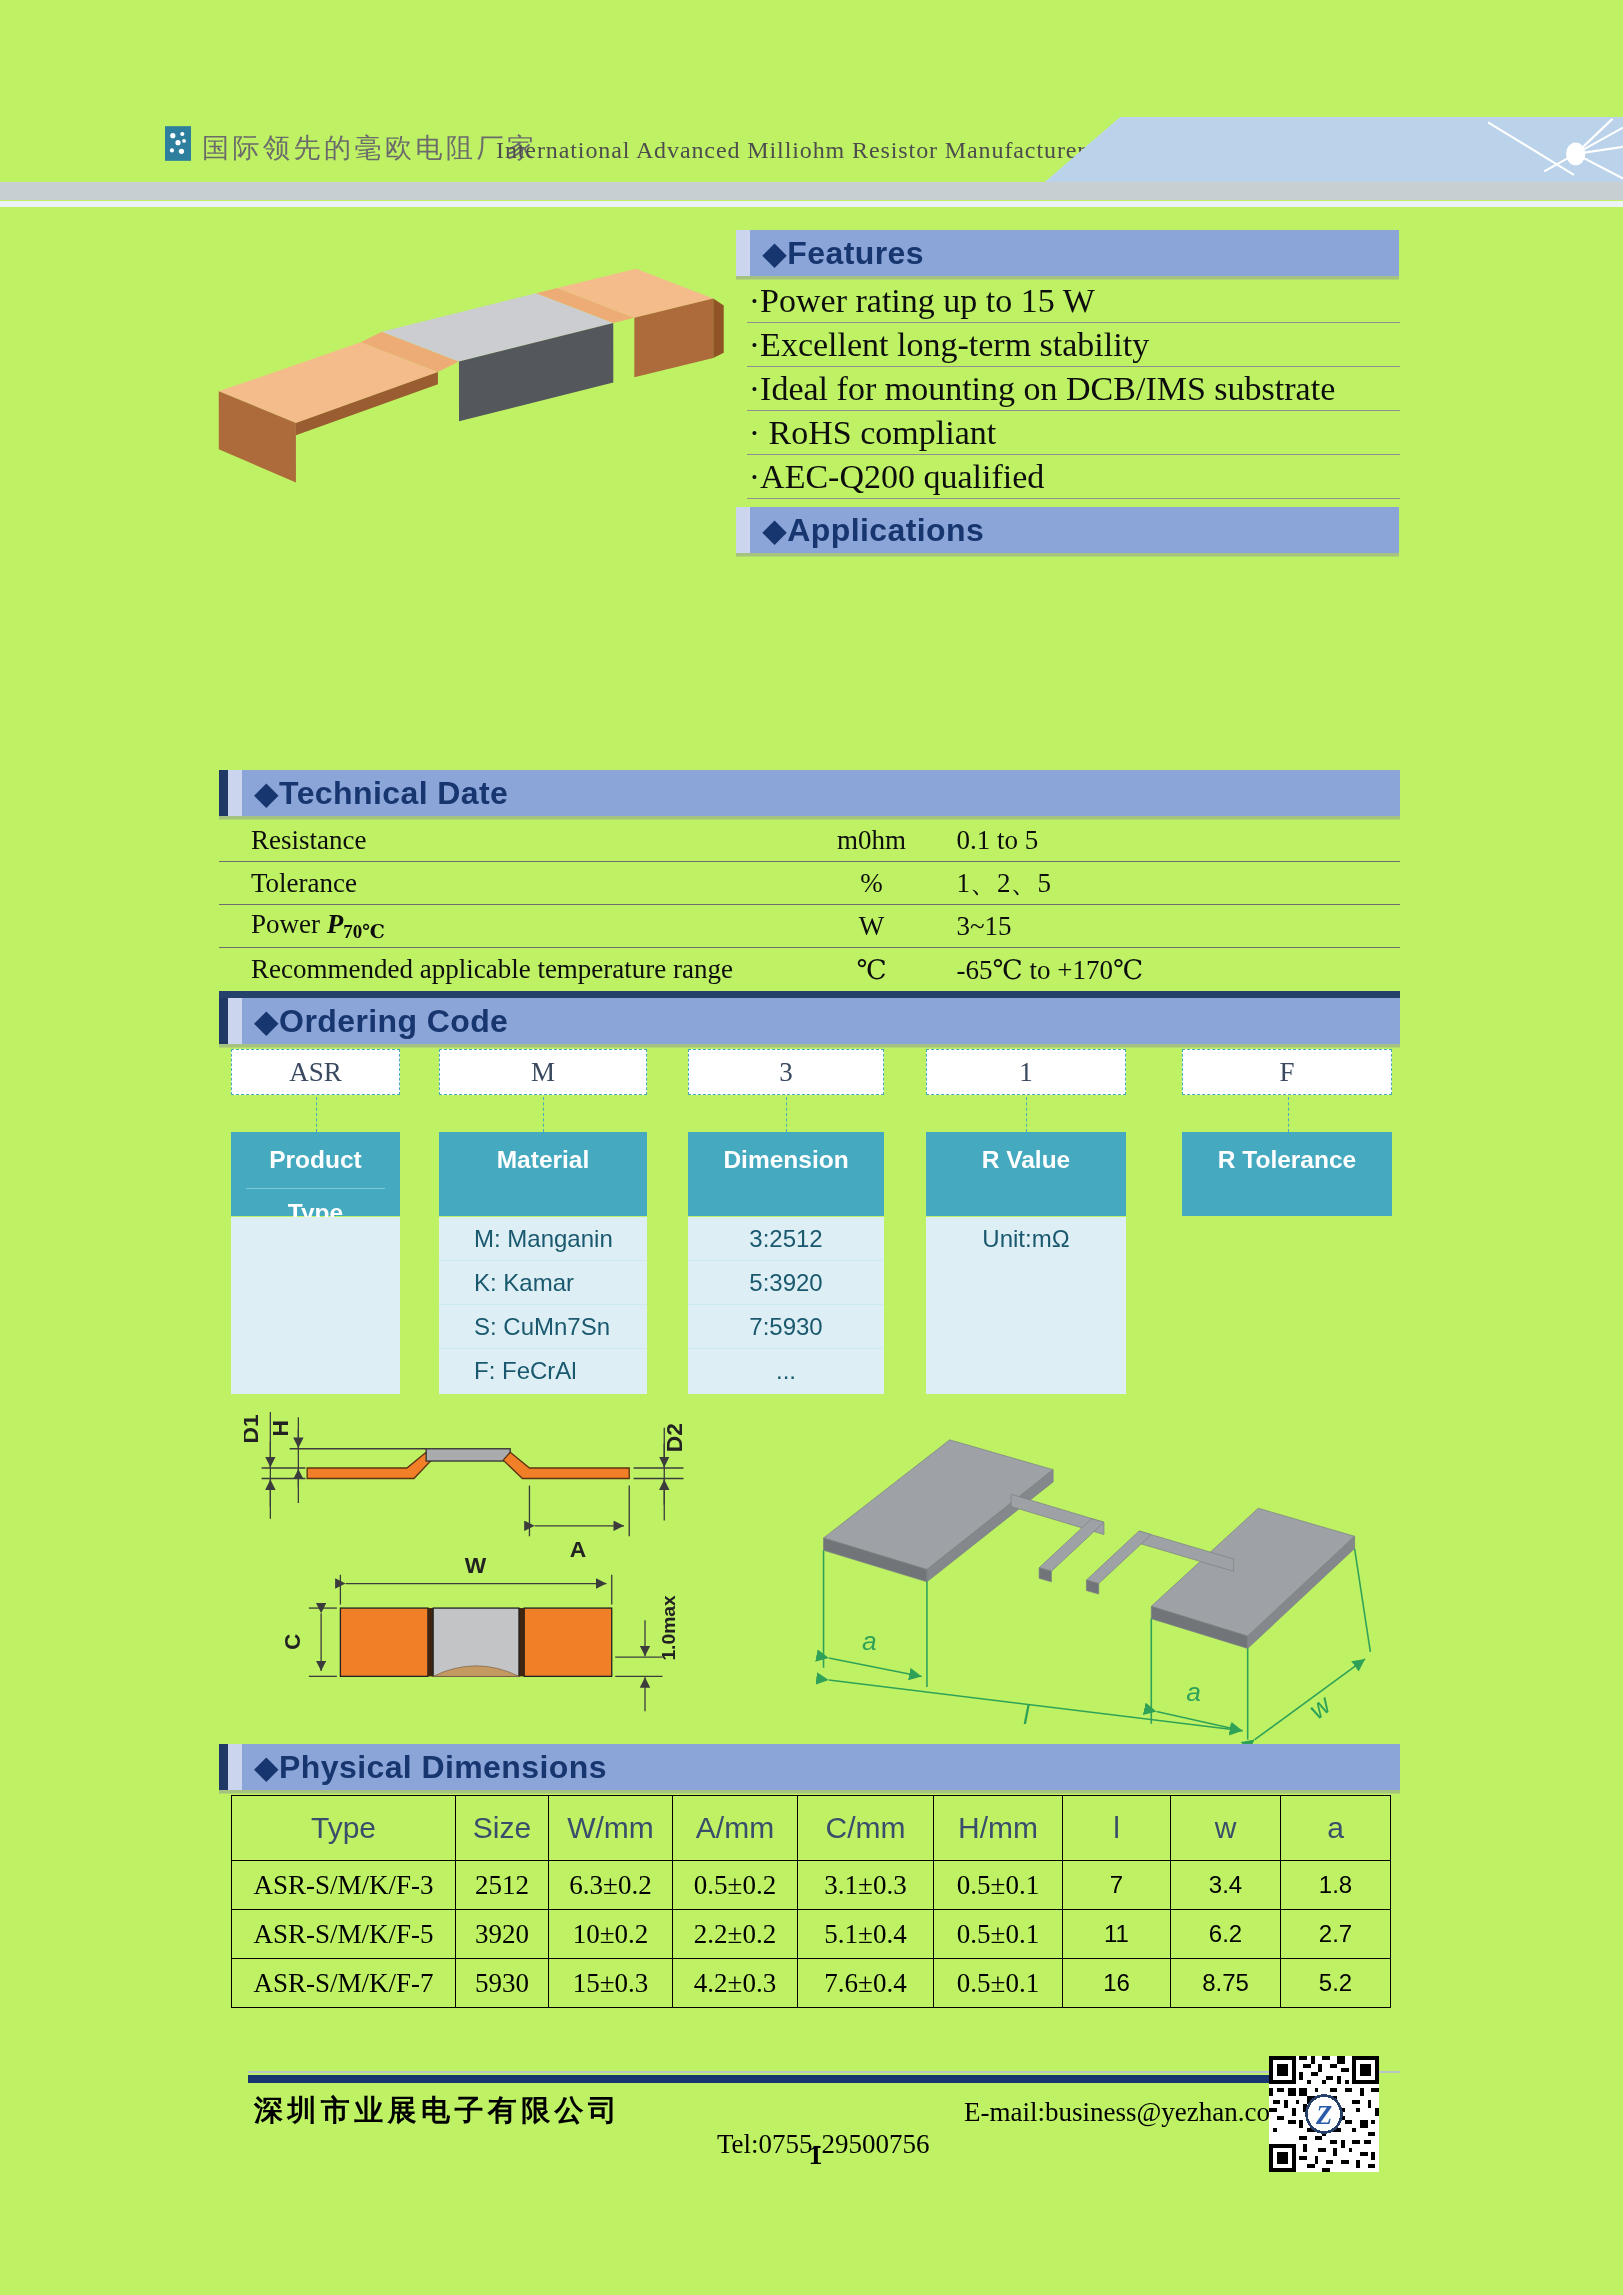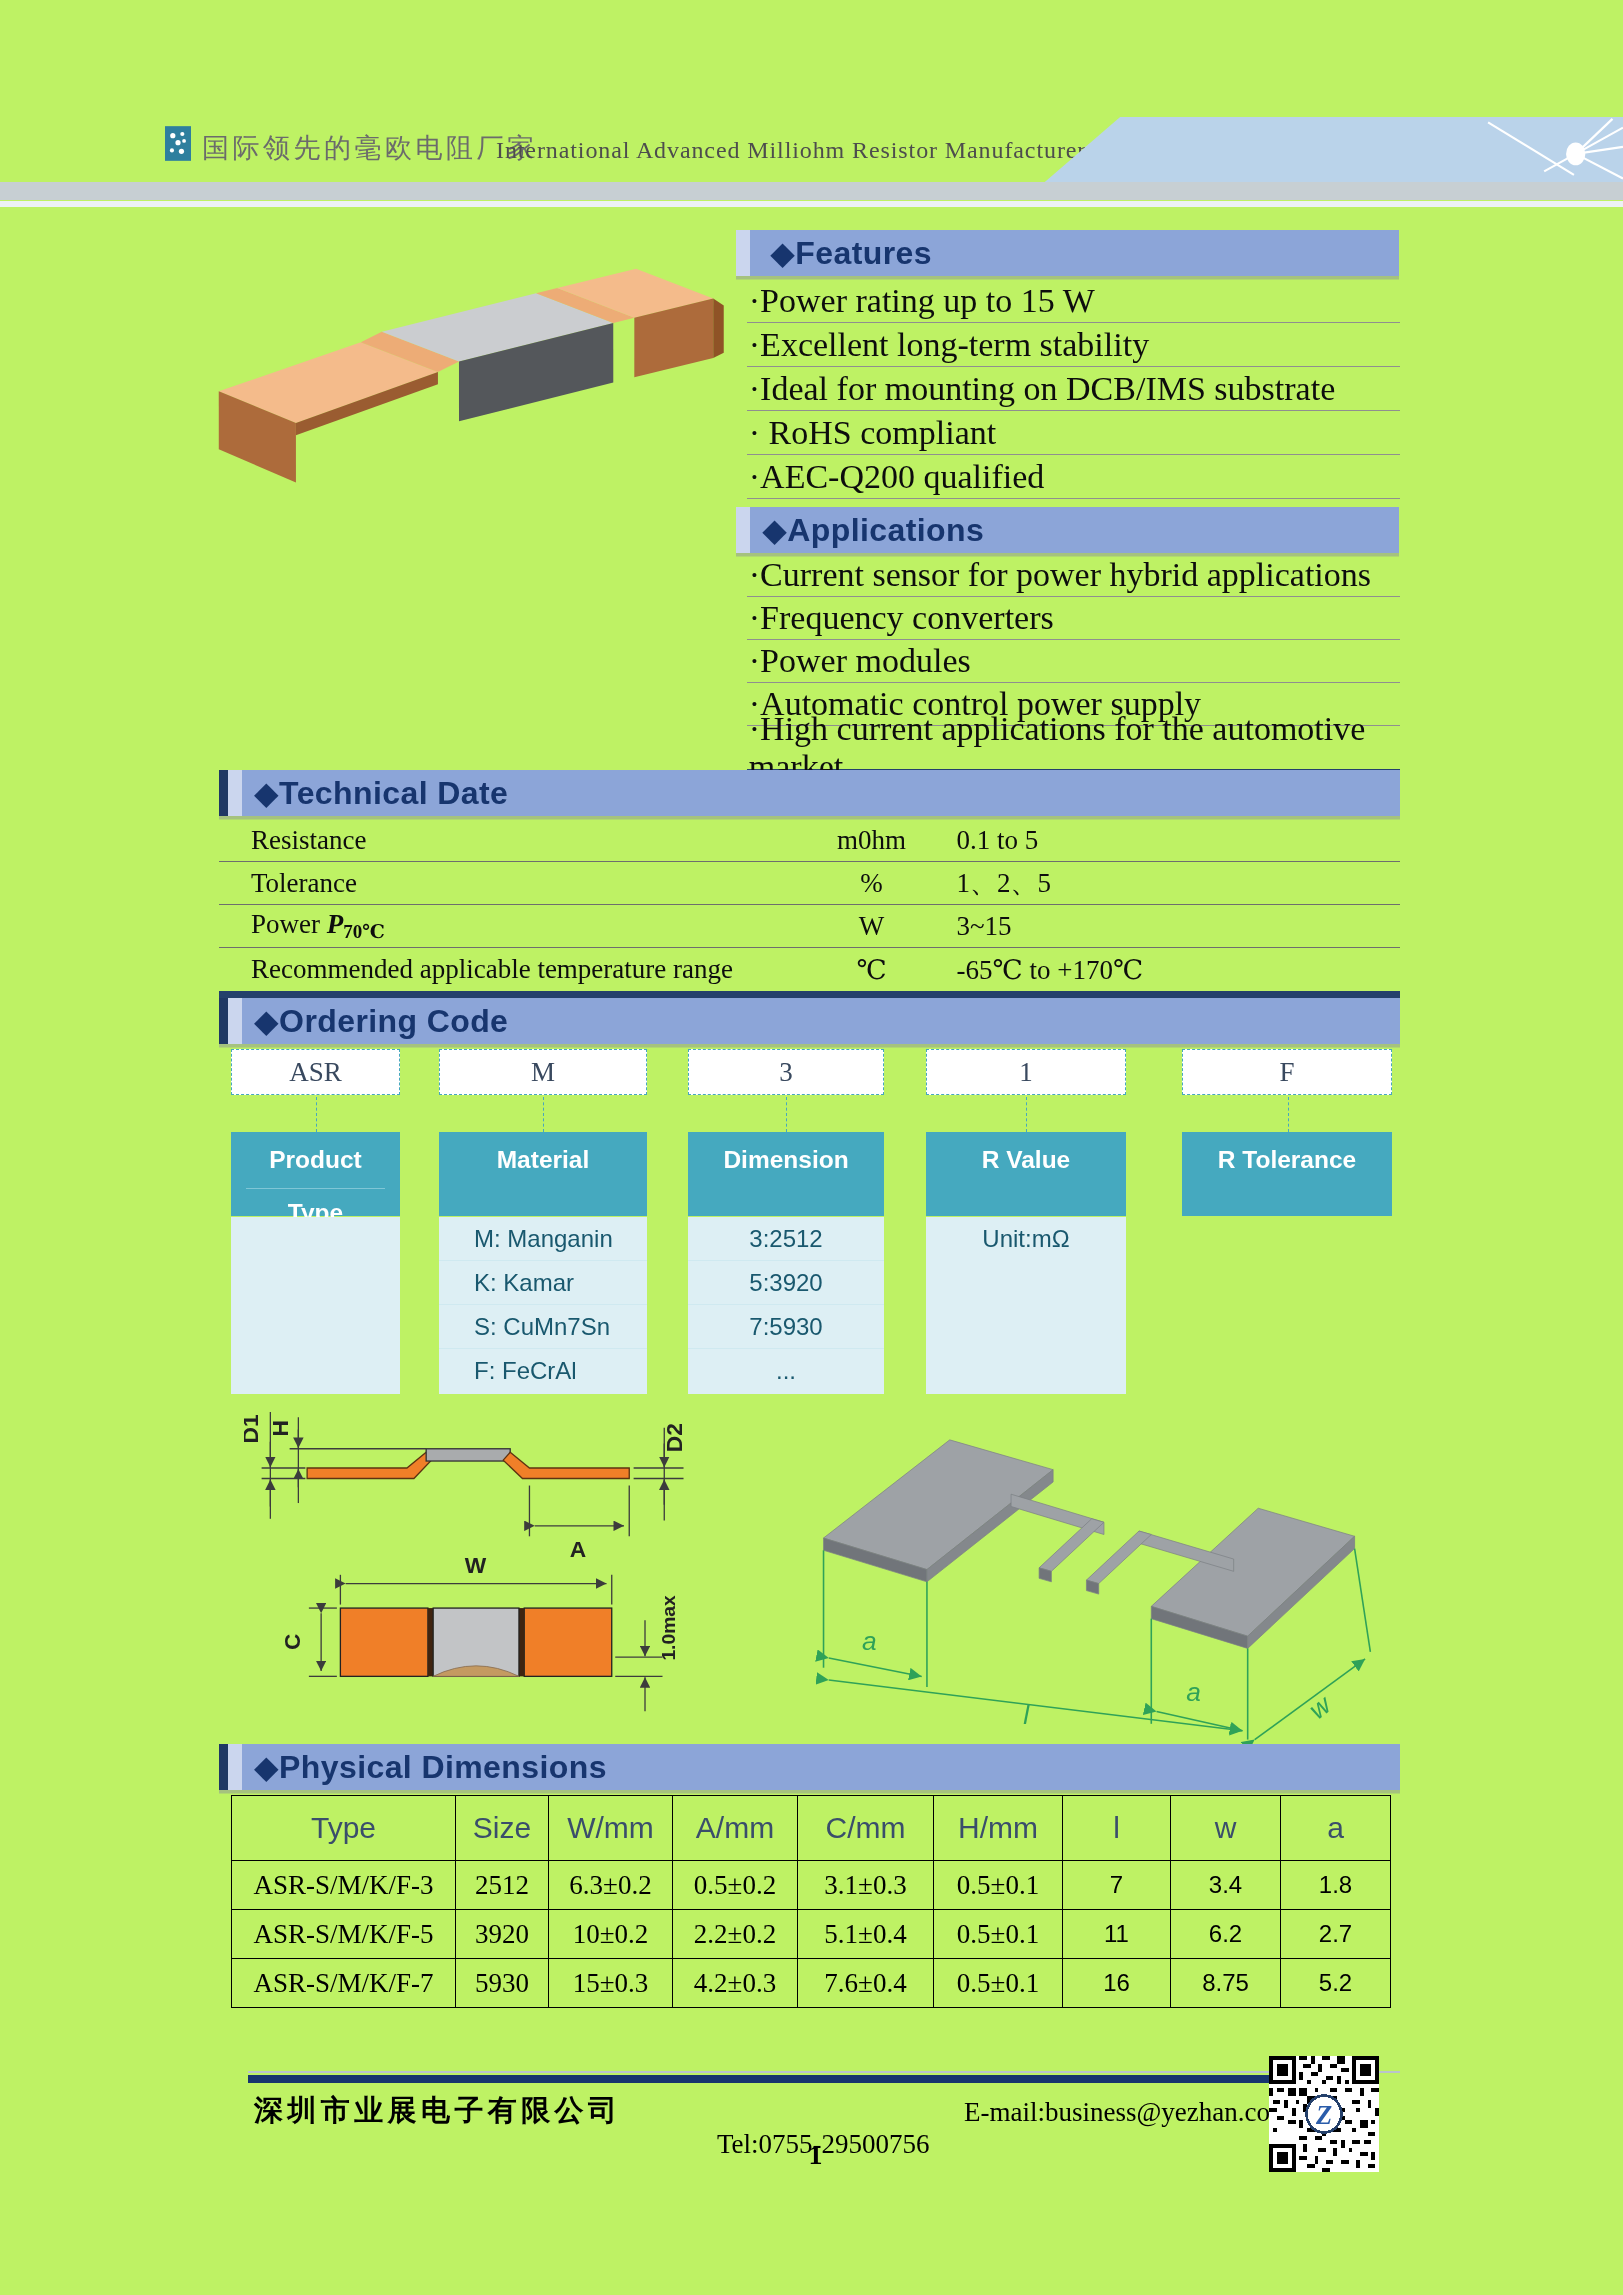--- a/index.html
+++ b/index.html
@@ -21,21 +21,21 @@
 
   
   .secbar { position:absolute; height:46px; background:#8CA5D8; display:flex; align-items:center;
             font-family:"Liberation Sans","DejaVu Sans",sans-serif; font-weight:bold;
             font-size:32px; color:#17356E; box-shadow:0 3.5px 0 rgba(140,146,152,.5); }
   .secbar-small { left:736px; width:663px; }
   .secbar-big { left:219px; width:1181px; }
   .edge-navy { width:8.8px; height:100%; background:#1F3864; flex:none; }
   .edge-light { width:14px; height:100%; background:#CBD6EE; flex:none; }
   .bar-title { margin-left:12.3px; letter-spacing:0.4px; }
-  #features-bar { top:230px;gap:8px; }
+  #features-bar { top:230px; }
   #apps-bar { top:507px; }
   #tech-bar { top:770px; }
   #ordering-bar { top:993px; height:51px; border-top:5.3px solid #24406B; }
   #phys-bar { top:1744px; }
 
   
   .rule-list { position:absolute; left:747px; width:653px; }
   #features-list { top:279px; }
   #apps-list { top:554px; border-bottom:5.3px solid #24406B; }
   .rule-item { height:44px; display:flex; align-items:center; font-size:34px; color:#0d0d0d;
@@ -151,27 +151,20 @@
     <div class="rule-item">·Power rating up to 15 W</div>
     <div class="rule-item">·Excellent long-term stability</div>
     <div class="rule-item">·Ideal for mounting on DCB/IMS substrate</div>
     <div class="rule-item">· RoHS compliant</div>
     <div class="rule-item">·AEC-Q200 qualified</div>
   </div>
 
   <div id="apps-bar" class="secbar secbar-small">
     <div class="edge-light"></div>
     <span class="bar-title">◆Applications</span>
-  </div>
-  <div id="apps-list" class="rule-list">
-    <div class="rule-item">·Current sensor for power hybrid applications</div>
-    <div class="rule-item">·Frequency converters</div>
-    <div class="rule-item">·Power modules</div>
-    <div class="rule-item">·Automatic control power supply</div>
-    <div class="rule-item">·High current applications for the automotive market</div>
   </div>
 
   <div id="tech-bar" class="secbar secbar-big">
     <div class="edge-navy"></div>
     <div class="edge-light"></div>
     <span class="bar-title">◆Technical Date</span>
   </div>
   <div id="tech-rows" class="abs">
     <div class="t-row">
       <span class="t-label">Resistance</span>

